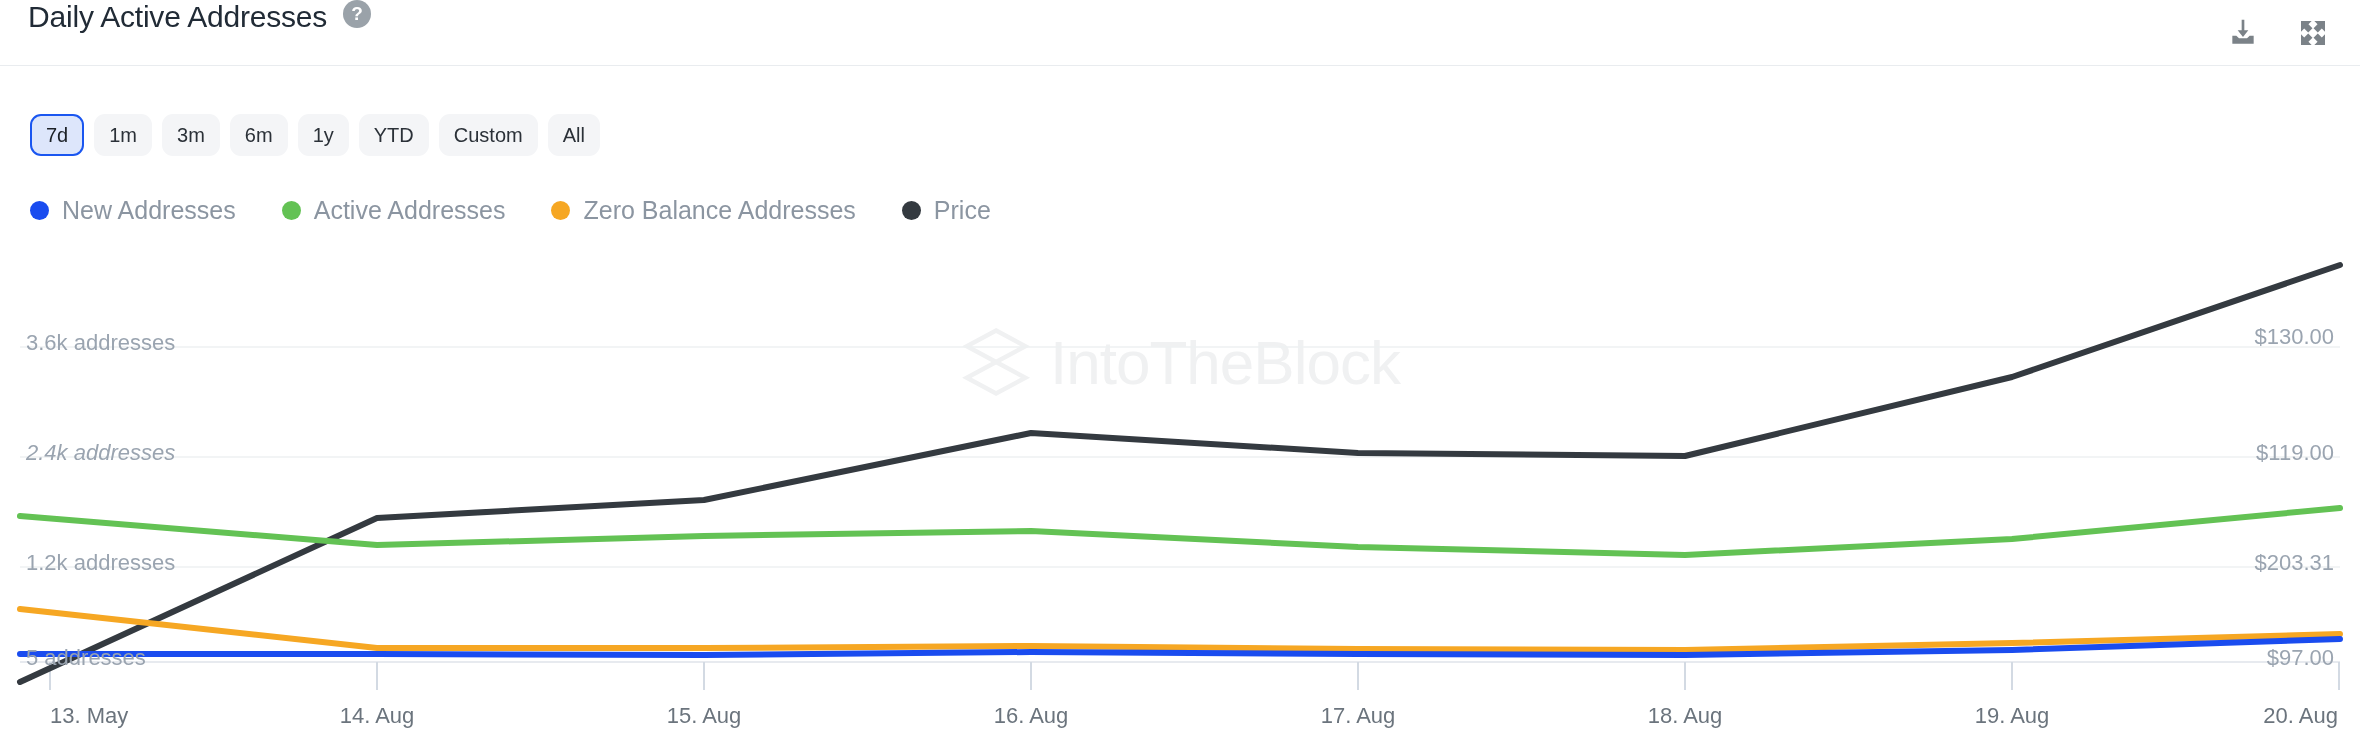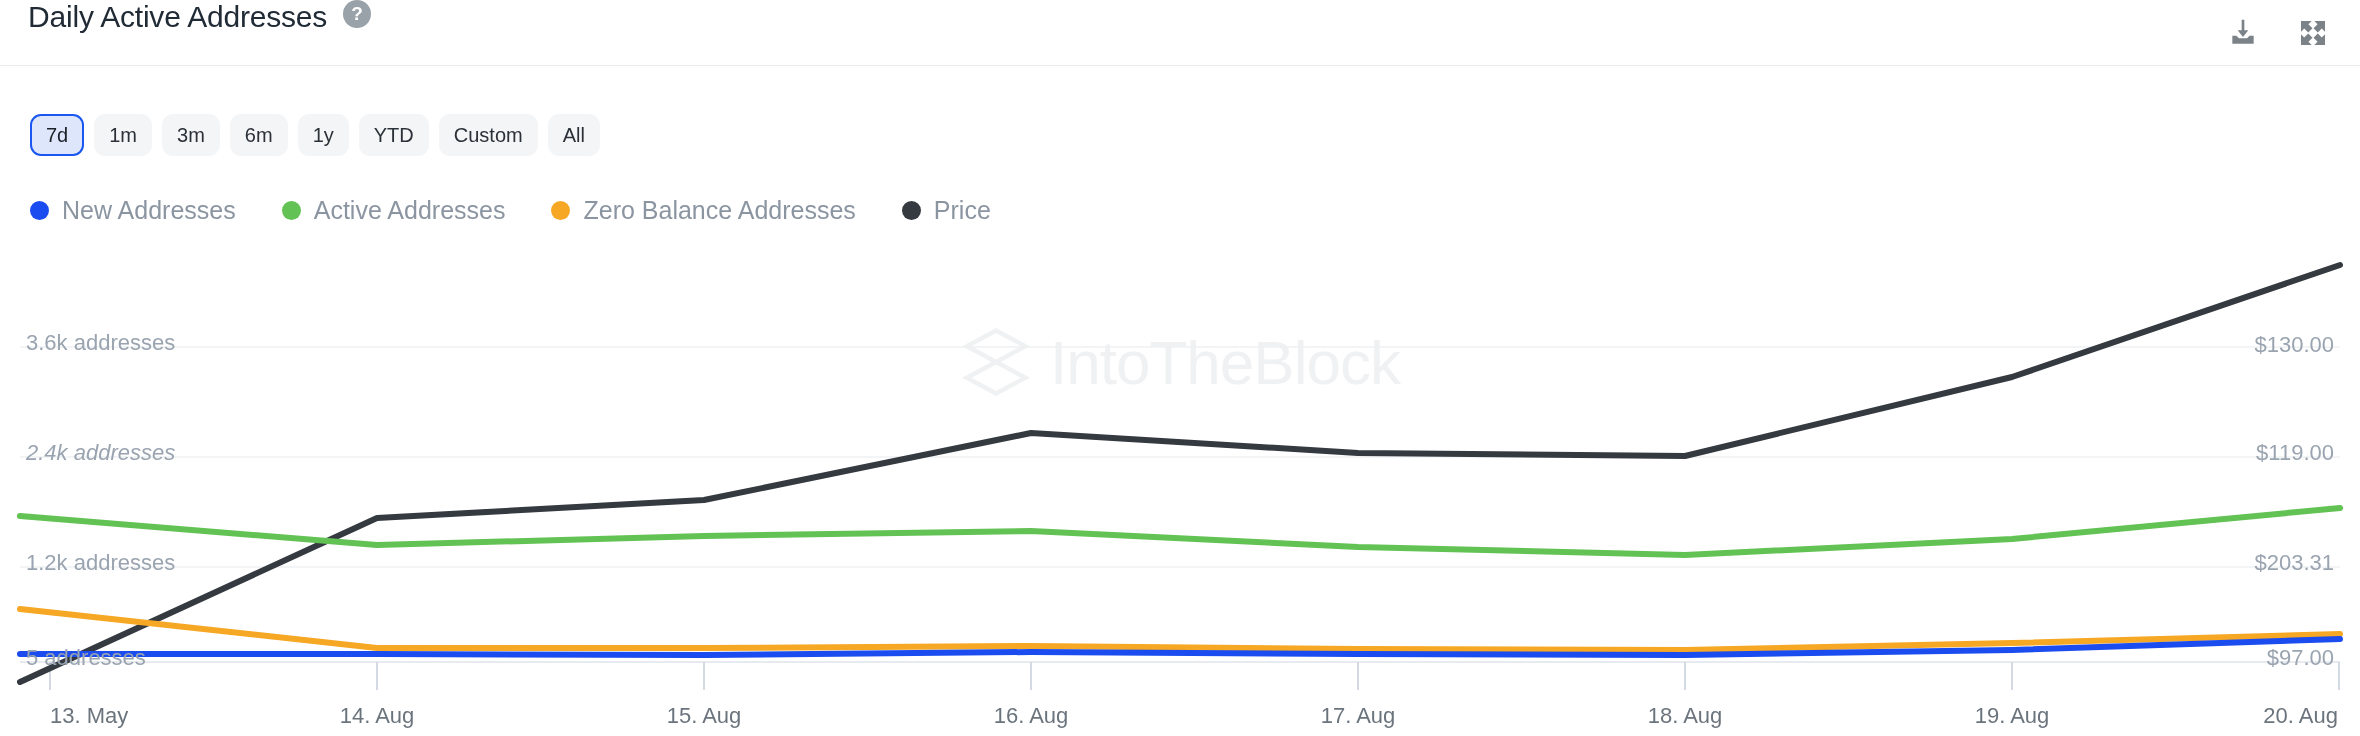--- a/index.html
+++ b/index.html
@@ -258,21 +258,21 @@
       <polyline fill="none" stroke="#f6a723" stroke-width="6" stroke-linejoin="round" stroke-linecap="round" points="20,361 377,400 704,400 1031,398 1358,401 1685,402 2012,395 2340,386"></polyline>
 
       <polyline fill="none" stroke="#1a4cef" stroke-width="6" stroke-linejoin="round" stroke-linecap="round" points="20,406 377,406 704,407 1031,404 1358,406 1685,407 2012,402 2340,391"></polyline>
     </svg>
 
     <div class="axis-label y-left" style="top: 82px;">3.6k addresses</div>
     <div class="axis-label y-left" style="top: 192px; font-style: italic;">2.4k addresses</div>
     <div class="axis-label y-left" style="top: 302px;">1.2k addresses</div>
     <div class="axis-label y-left" style="top: 397px;">5 addresses</div>
 
-    <div class="axis-label y-right" style="top: 84px; margin-left: 25px;">$130.00</div>
+    <div class="axis-label y-right" style="top: 76px; margin-left: 25px;">$130.00</div>
     <div class="axis-label y-right" style="top: 192px; text-align: right;">$119.00</div>
     <div class="axis-label y-right" style="top: 302px;">$203.31</div>
     <div class="axis-label y-right" style="top: 397px;">$97.00</div>
 
     <div class="x-label" style="left: 50px;   top: 455px; transform:none;">13. May</div>
     <div class="x-label" style="left: 377px;  top: 455px;">14. Aug</div>
     <div class="x-label" style="left: 704px;  top: 455px;">15. Aug</div>
     <div class="x-label" style="left: 1031px; top: 455px;">16. Aug</div>
     <div class="x-label" style="left: 1358px; top: 455px;">17. Aug</div>
     <div class="x-label" style="left: 1685px; top: 455px;">18. Aug</div>

